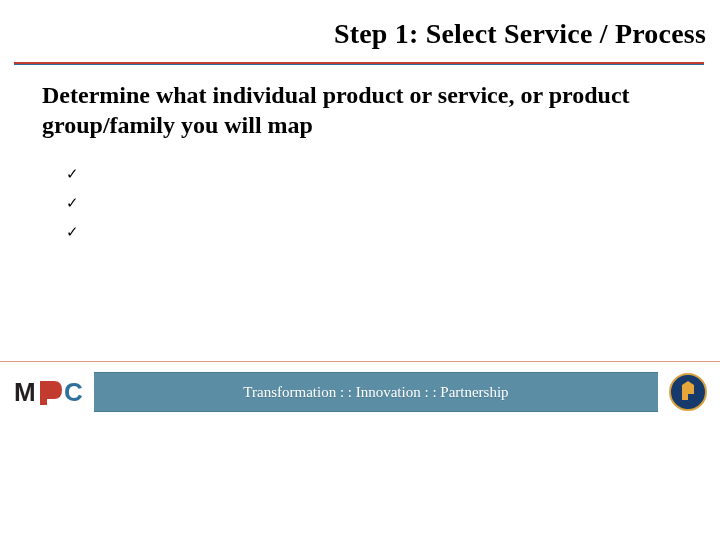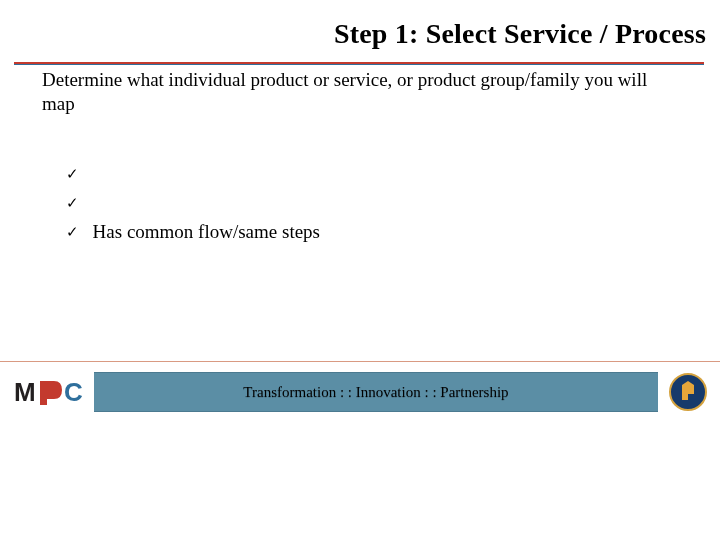--- a/index.html
+++ b/index.html
@@ -3,29 +3,29 @@
 <meta charset="utf-8">
 <style>
   * { box-sizing: border-box; margin: 0; padding: 0; }
   html, body { width: 720px; height: 540px; font-family: Georgia, 'Times New Roman', serif; background: #fff; color: #000; }
   .slide { position: relative; width: 720px; height: 428px; border-radius: 9px; }
   .title-area { position: absolute; top: 18px; left: 0; right: 0; text-align: right; padding-right: 14px; }
   .title-area .title { font-size: 28px; font-weight: bold; letter-spacing: 0.2px; }
   .title-rule { position: absolute; top: 62px; left: 14px; right: 16px; height: 3px; }
   .title-rule .red { height: 2px; background: #c33a2e; }
   .title-rule .blue { height: 1px; background: #2f6f9c; }
-  .subhead { position: absolute; top: 68px; left: 42px; right: 42px; font-size: 19px; font-weight: normal; line-height: 1.25; }
+  .subhead { position: absolute; top: 80px; left: 42px; right: 42px; font-size: 24px; font-weight: bold; line-height: 1.25; }
   .bullets { position: absolute; top: 160px; left: 66px; right: 60px; font-size: 19px; line-height: 1.45; }
   .bullets .item { display: flex; align-items: flex-start; gap: 14px; margin-bottom: 2px; }
   .bullets .tick { font-family: Arial, sans-serif; font-size: 15px; line-height: 27px; }
   .divider { position: absolute; left: 0; right: 0; bottom: 66px; height: 1px; background: #d99a82; }
   .footer-row { position: absolute; left: 0; right: 0; bottom: 14px; height: 44px; display: flex; align-items: center; }
   .logo-left { width: 84px; height: 40px; margin-left: 10px; display: flex; align-items: center; justify-content: center; }
   .footer-band { flex: 1; height: 40px; background: #5b8ea5; display: flex; align-items: center; justify-content: center; border-top: 1px solid #4b7a90; border-bottom: 1px solid #4b7a90; }
-  .footer-band .tagline { font-size: 15px; color: #000000; text-shadow: 0 1px 0 rgba(0,0,0,.15); }
+  .footer-band .tagline { font-size: 15px; color: #ffffff; text-shadow: 0 1px 0 rgba(0,0,0,.15); }
   .logo-right { width: 52px; height: 44px; margin-left: 4px; margin-right: 6px; display: flex; align-items: center; justify-content: center; }
 </style>
 </head>
 <body>
 
 <div class="slide">
 
   <div class="title-area">
     <span class="title">
       <span>Step 1</span><span>: </span><span>Select Service / Process</span>
@@ -41,21 +41,20 @@
 
   <div class="bullets">
     <div class="item">
       <span class="tick">✓</span>
     </div>
     <div class="item">
       <span class="tick">✓</span>
     </div>
     <div class="item">
       <span class="tick">✓</span>
-      <span>Has common flow/same steps</span>
     </div>
   </div>
 
   <div class="divider"></div>
 
   <div class="footer-row">
     <div class="logo-left">
       <svg width="76" height="30" viewBox="0 0 76 30">
         <text x="0" y="24" font-family="Arial Black, Arial, sans-serif" font-weight="900" font-size="26" fill="#231f20">M</text>
         <path d="M26 4 L40 4 Q48 4 48 13 Q48 22 40 22 L33 22 L33 28 L26 28 Z" fill="#c33a2e"></path>

